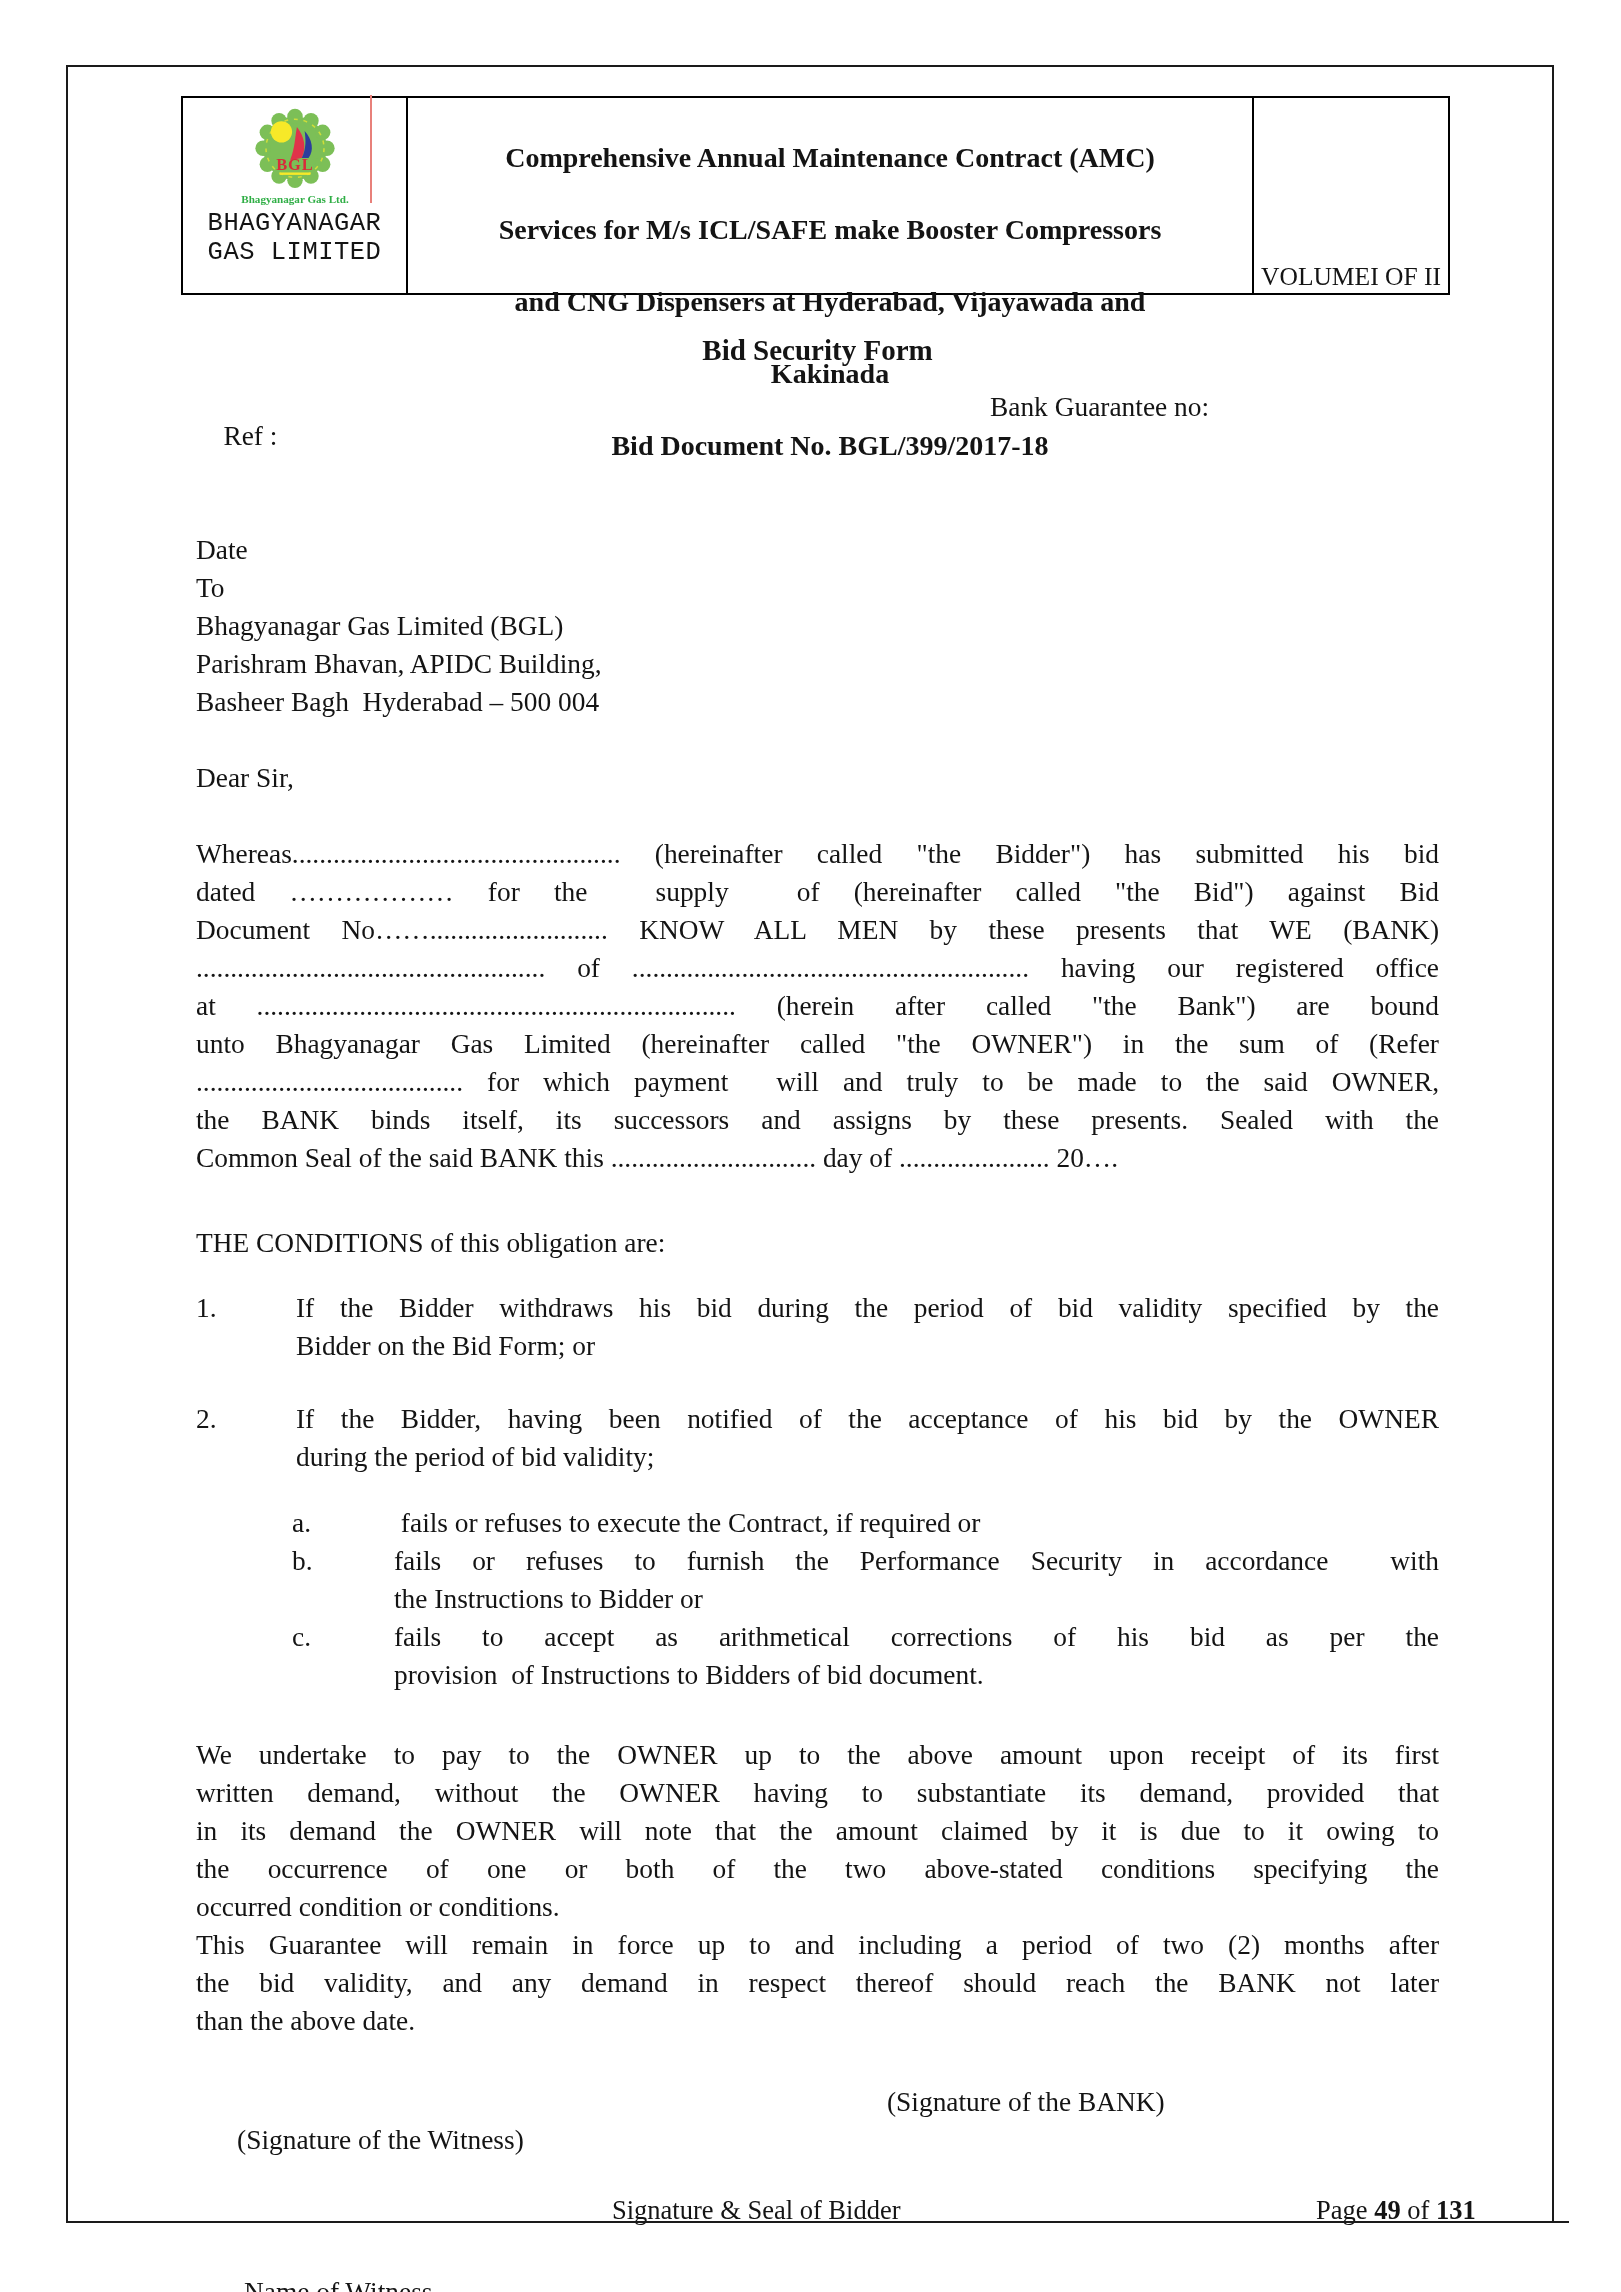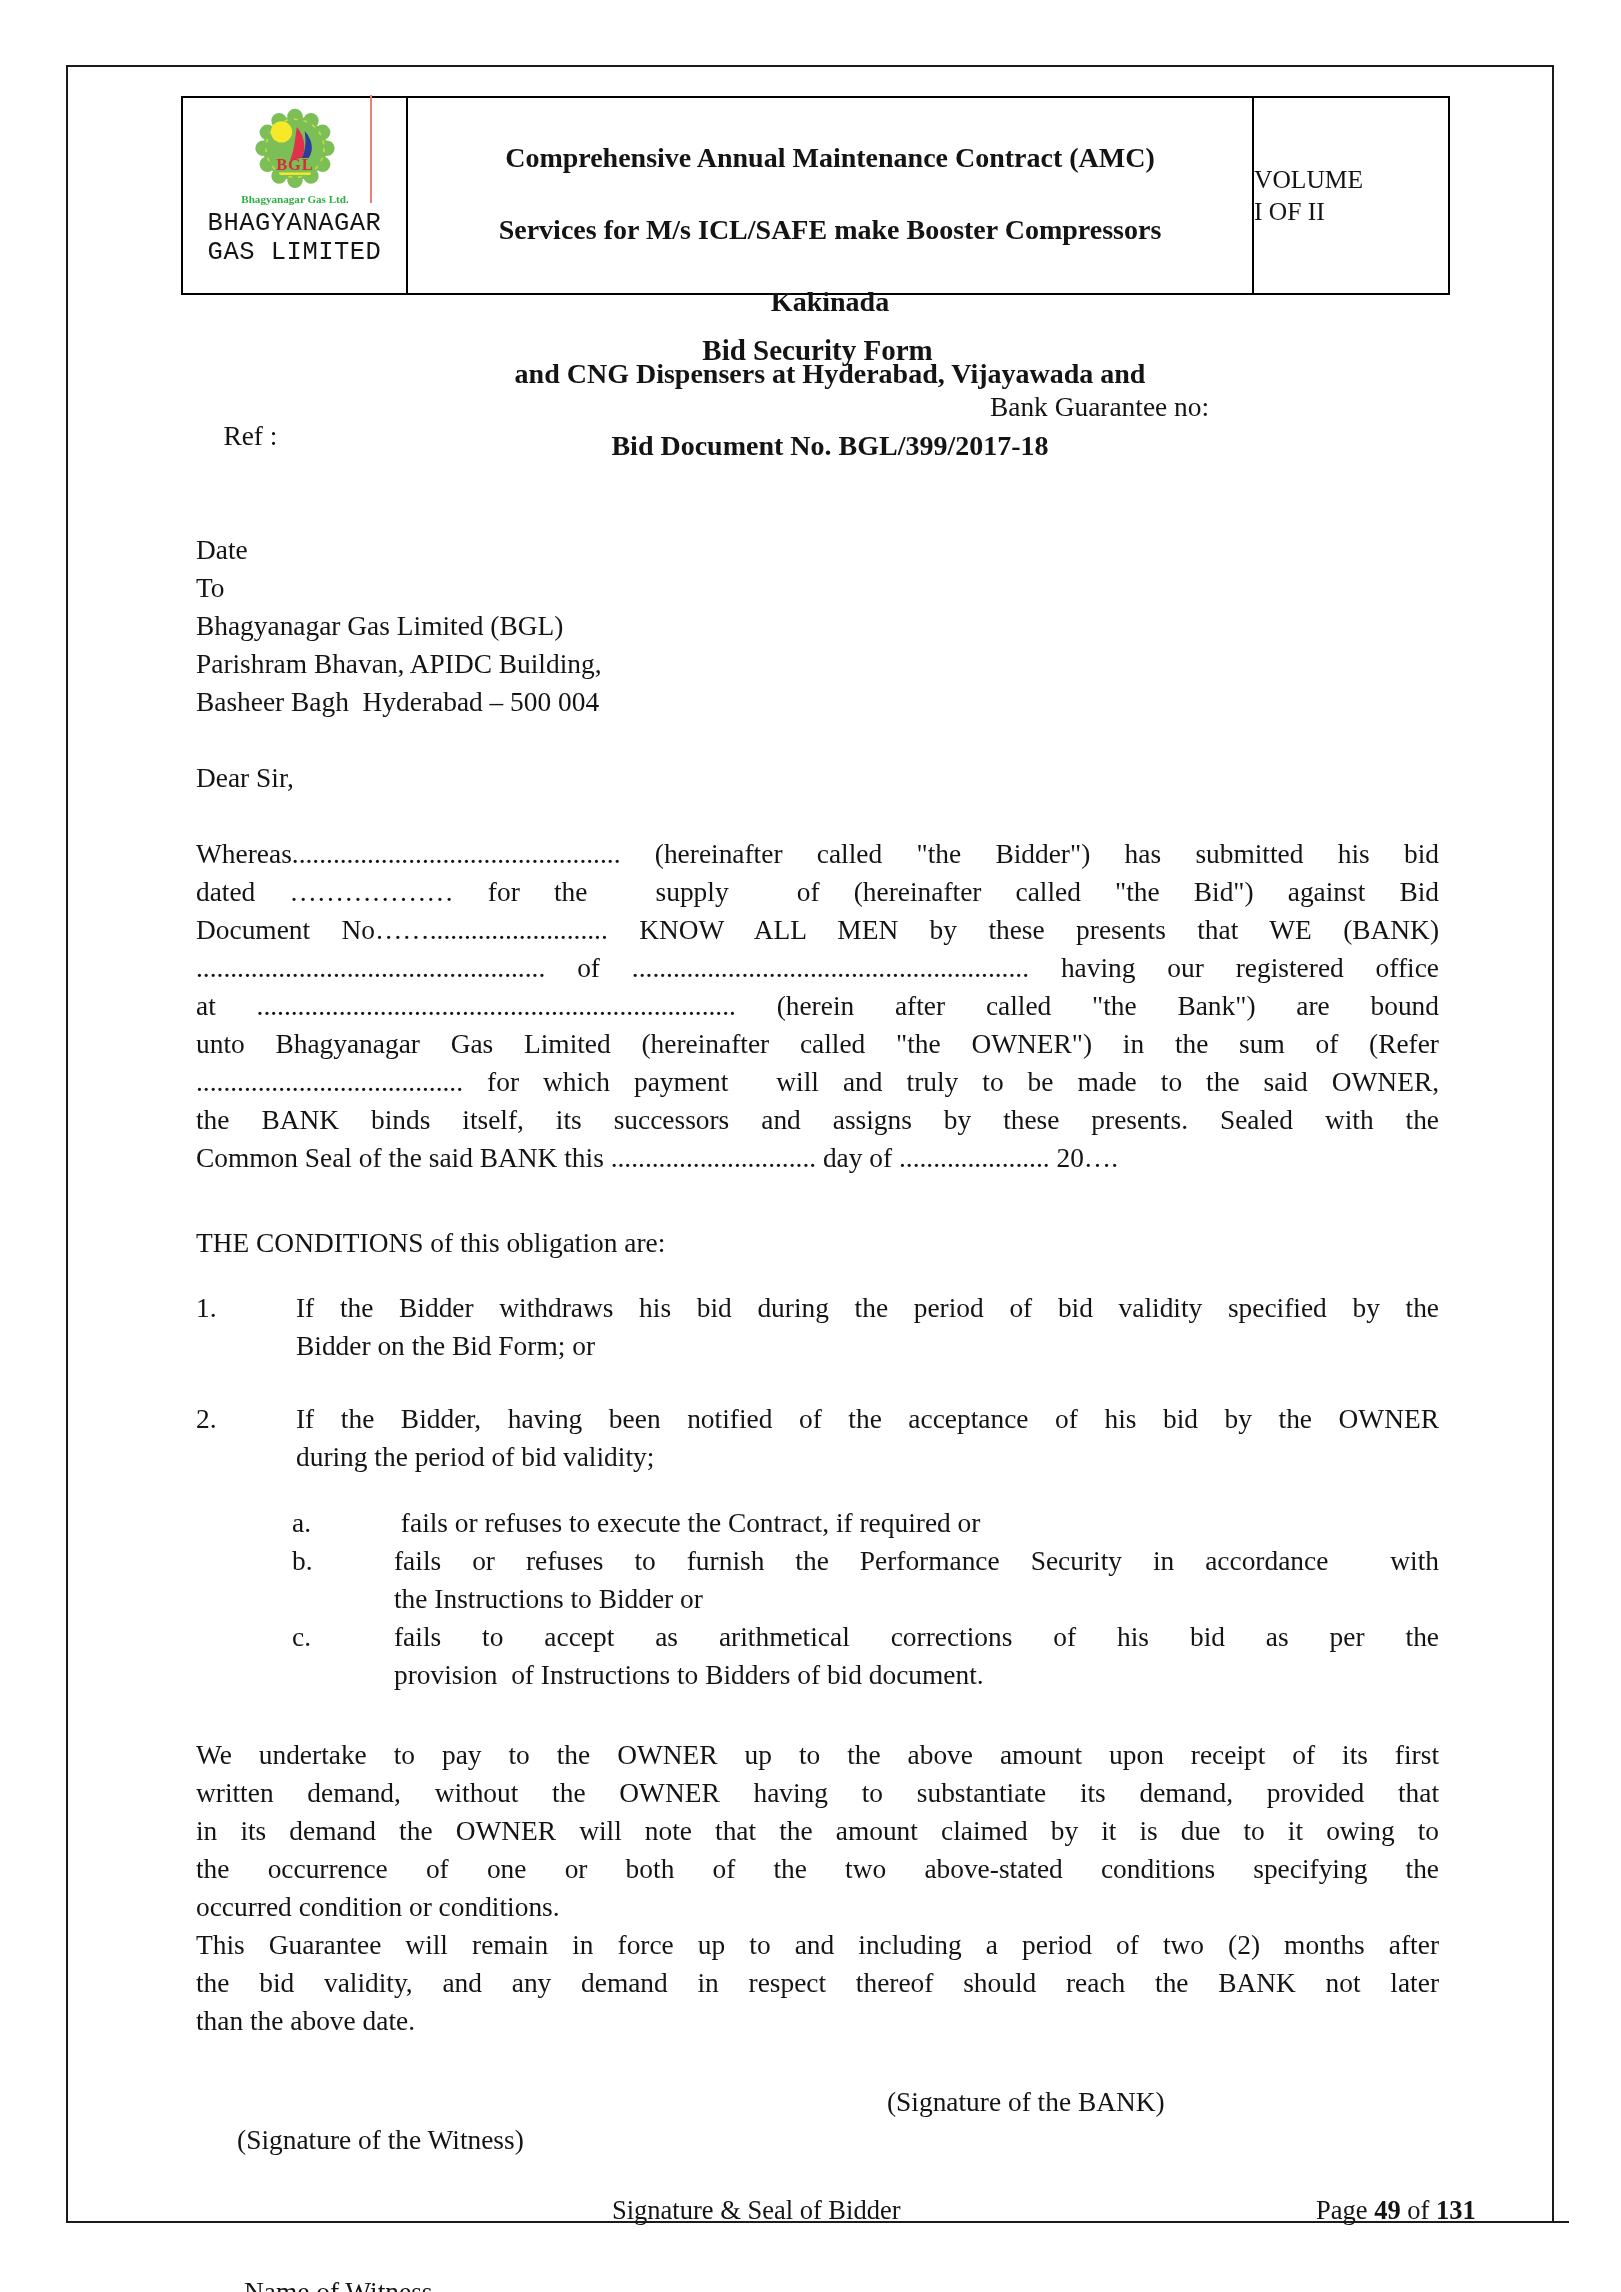--- a/index.html
+++ b/index.html
@@ -10,21 +10,21 @@
   .abs{position:absolute;}
   
   .page-border{left:66px;top:65px;width:1488px;height:2157px;border:2px solid #1a1a1a;border-bottom:none;box-sizing:border-box;}
   .footer-rule{left:66px;top:2221px;width:1503px;height:2px;background:#1a1a1a;}
 
   
   .header-table{left:181px;top:96px;width:1269px;height:199px;border:2.9px solid #000;box-sizing:border-box;display:flex;background:#fff;}
   .cell{box-sizing:border-box;}
   .logo-cell{width:225px;border-right:2.9px solid #000;text-align:center;padding-top:4.9px;position:relative;}
   .title-cell{width:846px;border-right:2.9px solid #000;text-align:center;padding-top:5.9px;}
-  .volume-cell{flex:1;display:flex;flex-direction:column;justify-content:center;align-items:flex-start;font-size:25.5px;line-height:32px;}
+  .volume-cell{flex:1;display:flex;justify-content:center;align-items:flex-end;font-size:25.5px;line-height:32px;}
   .t-line{font-weight:bold;font-size:28px;line-height:36px;white-space:nowrap;margin-top:36px;}
   .company-line{font-size:25.5px;line-height:29px;letter-spacing:0.5px;font-family:Liberation Mono, monospace;}
   .logo-svg{width:116px;height:104px;display:block;margin:2px auto 0 auto;}
   .logo-bgl{font-size:17px;font-weight:bold;fill:#d92b3a;letter-spacing:1px;}
   .logo-caption-t{font-size:11.5px;font-weight:bold;fill:#2fae45;}
   .red-line{position:absolute;left:187px;top:-2.9px;width:2px;height:108px;background:#e8807a;}
 
   
   .content{left:196px;top:331px;width:1243px;font-size:27.4px;line-height:38px;}
   .form-title{font-weight:bold;font-size:29px;text-align:center;line-height:39px;margin-bottom:8.8px;}
@@ -86,22 +86,22 @@
       <rect x="44" y="69" width="32" height="2.5" fill="#f7e928"></rect>
       <text class="logo-caption-t" x="60" y="101" text-anchor="middle">Bhagyanagar Gas Ltd.</text>
     </svg>
     <div class="company-line">BHAGYANAGAR</div>
     <div class="company-line">GAS LIMITED</div>
     <div class="red-line"></div>
   </div>
   <div class="cell title-cell">
     <div class="t-line">Comprehensive Annual Maintenance Contract (AMC)</div>
     <div class="t-line">Services for M/s ICL/SAFE make Booster Compressors</div>
+    <div class="t-line">and CNG Dispensers at Hyderabad, Vijayawada and</div>
     <div class="t-line">Kakinada</div>
-    <div class="t-line">and CNG Dispensers at Hyderabad, Vijayawada and</div>
     <div class="t-line">Bid Document No. BGL/399/2017-18</div>
   </div>
   <div class="cell volume-cell">
     <div>VOLUME</div>
     <div>I OF II</div>
   </div>
 </div>
 
 <div class="abs content">
   <div class="form-title">Bid Security Form</div>

